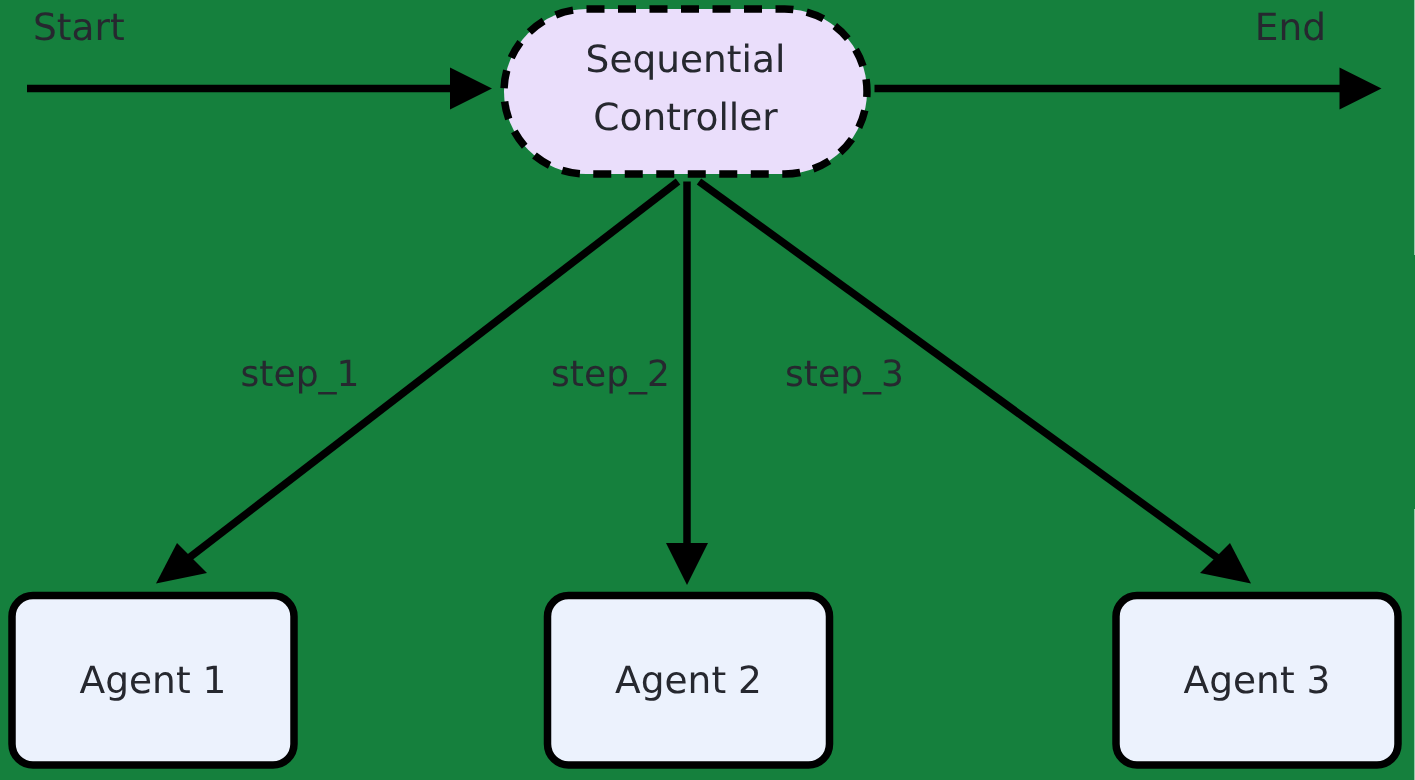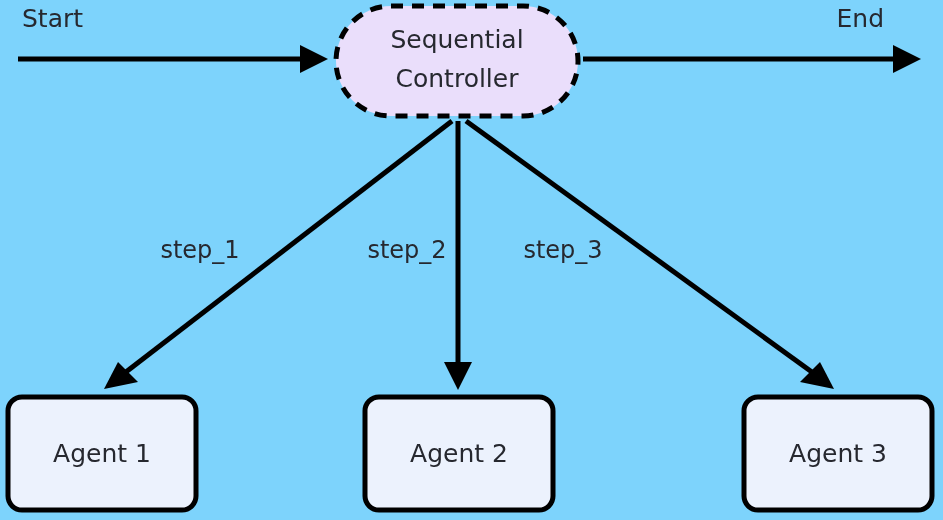--- a/index.html
+++ b/index.html
@@ -10,21 +10,21 @@
   body {
     width: 943px;
     height: 520px;
     overflow: hidden;
     font-family: "DejaVu Sans", "Liberation Sans", sans-serif;
   }
   #diagram-root {
     position: relative;
     width: 943px;
     height: 520px;
-    background: #7dd3fc;
+    background: #15803d;
   }
   svg#flow-svg {
     display: block;
     width: 943px;
     height: 520px;
   }
   .node-label,
   .edge-label,
   .terminal-label {
     font-family: "DejaVu Sans", "Liberation Sans", sans-serif;

